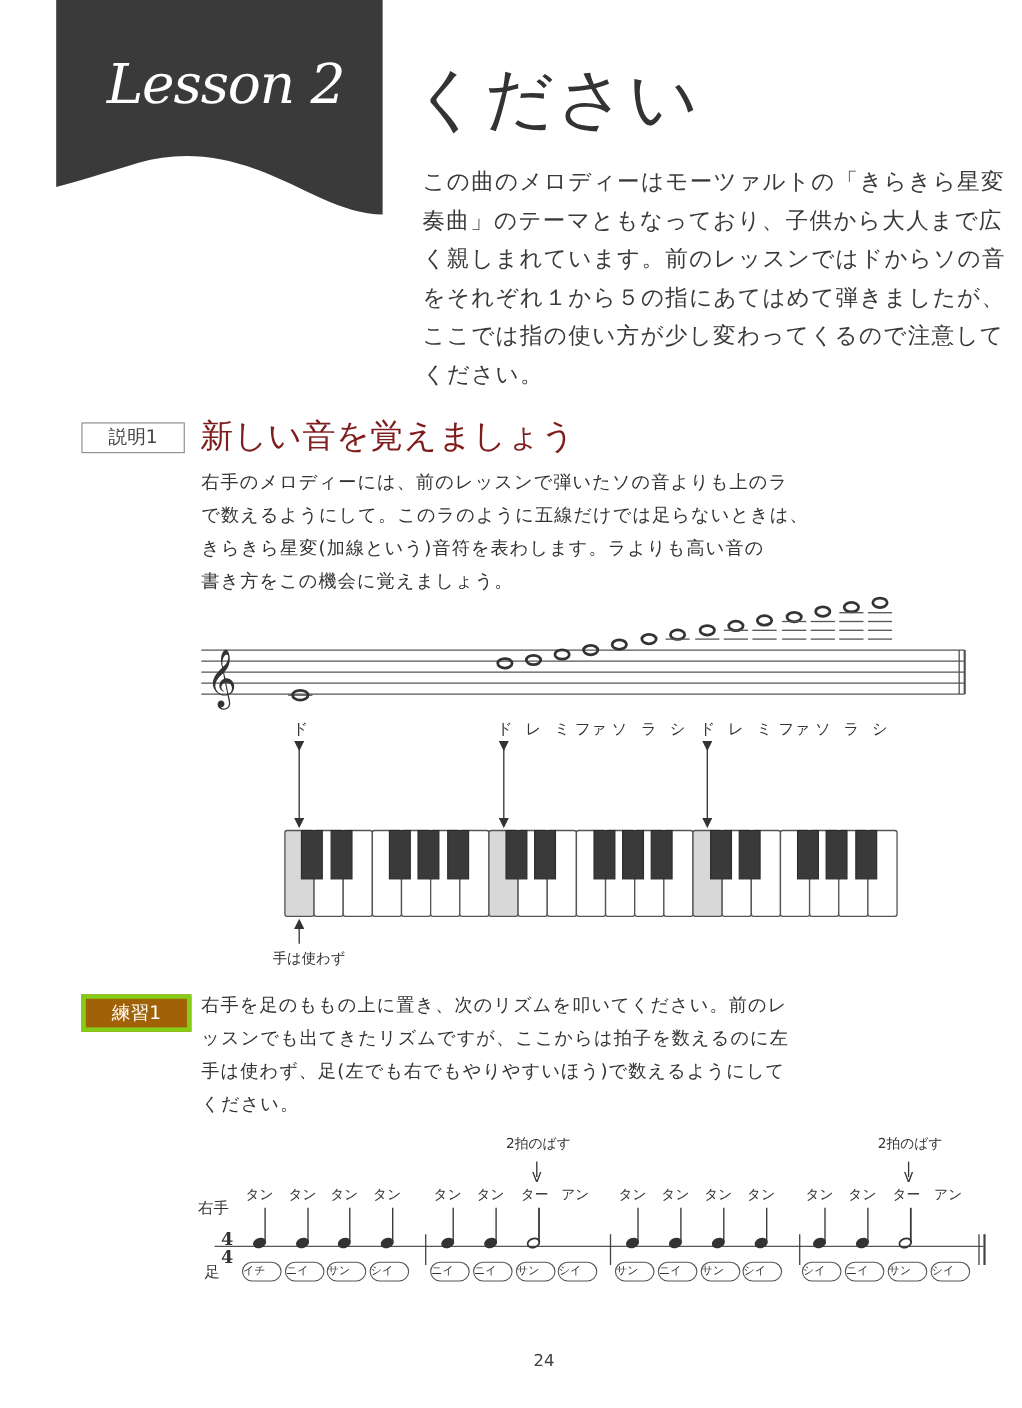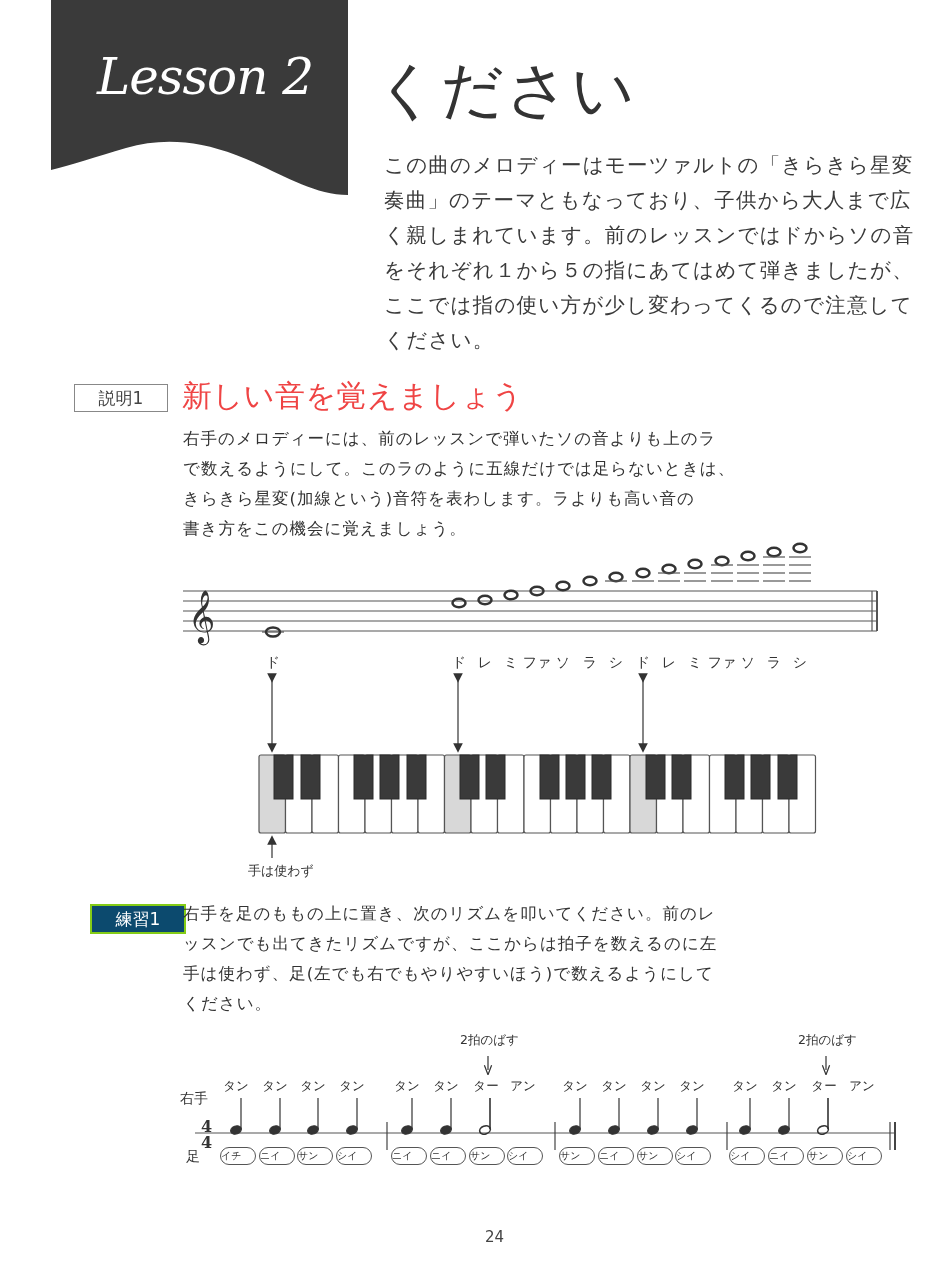--- a/index.html
+++ b/index.html
@@ -20,22 +20,22 @@
     left:375px; top:48px; font-size:62px; color:#333; letter-spacing:2px;
     font-weight:normal; white-space:nowrap;
   }
   .intro-line {
     left:372px; font-size:20.5px; color:#3a3a3a; letter-spacing:1.2px; white-space:nowrap;margin-left:12px;
   }
   .section-tag {
     font-size:17px; height:26px; line-height:26px; text-align:center; white-space:nowrap;
   }
   #tag-setsumei { left:74px; top:384px; width:92px; border:1px solid #888; color:#444; background:#fff; }
-  #tag-renshu  { left:90px; top:904px; width:92px; background:#0c4a6e; color:#fff; border:2px solid #84cc16; }
-  #section1-title { left:182px; top:376px; font-size:30px; color:#ef4444; white-space:nowrap; letter-spacing:0.5px;text-align:center;}
+  #tag-renshu  { left:74px; top:904px; width:92px; background:#a16207; color:#fff; border:4px solid #84cc16; }
+  #section1-title { left:182px; top:376px; font-size:30px; color:#7f1d1d; white-space:nowrap; letter-spacing:0.5px;text-align:center;}
   .body-line { left:183px; font-size:16.5px; color:#333; letter-spacing:1px; white-space:nowrap; }
   .note-name { font-size:14px; color:#333; top:654px; white-space:nowrap; text-align:center; width:30px; }
   #middle-c-label { left:248px; top:862px; font-size:13px; color:#333; white-space:nowrap; }
   #page-number { left:485px; top:1228px; font-size:15px; color:#444; }
   .rh-label { font-size:14px; color:#333; white-space:nowrap; }
   .syll { font-size:12.5px; color:#333; top:1078px; white-space:nowrap; width:40px; text-align:center; }
   .count { top:1147px; height:16px; width:34px; border:1px solid #555; border-radius:9px;
            font-size:10px; line-height:16px; text-align:left; color:#333; }
   .nobasu { font-size:12.5px; color:#333; white-space:nowrap; }
 </style>

